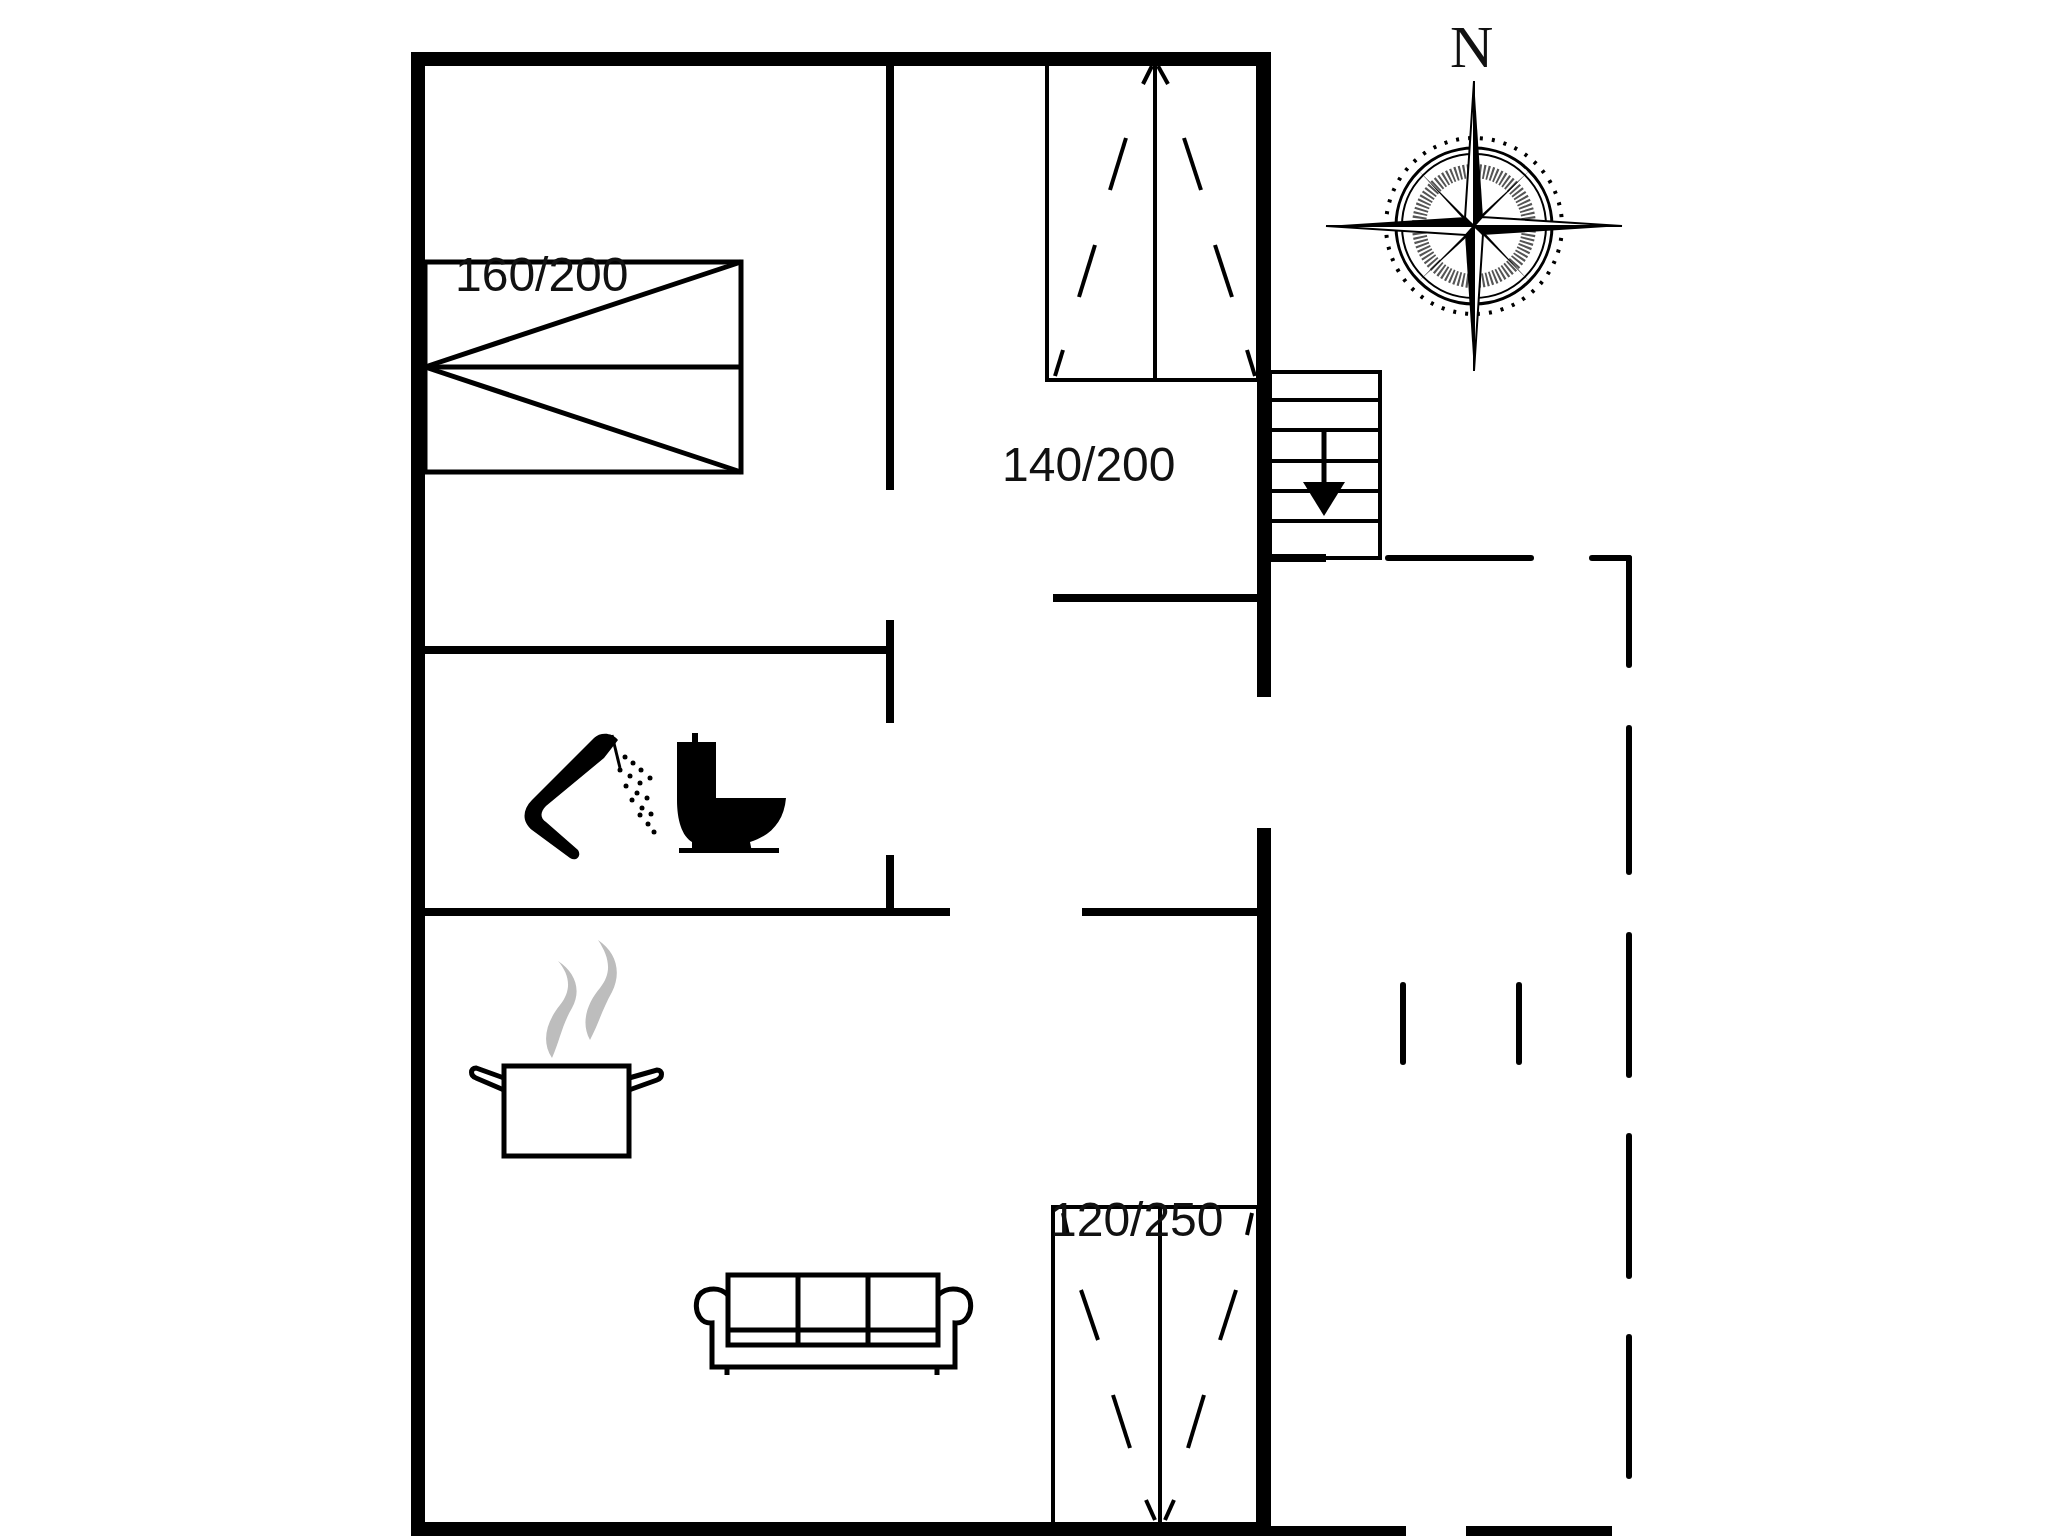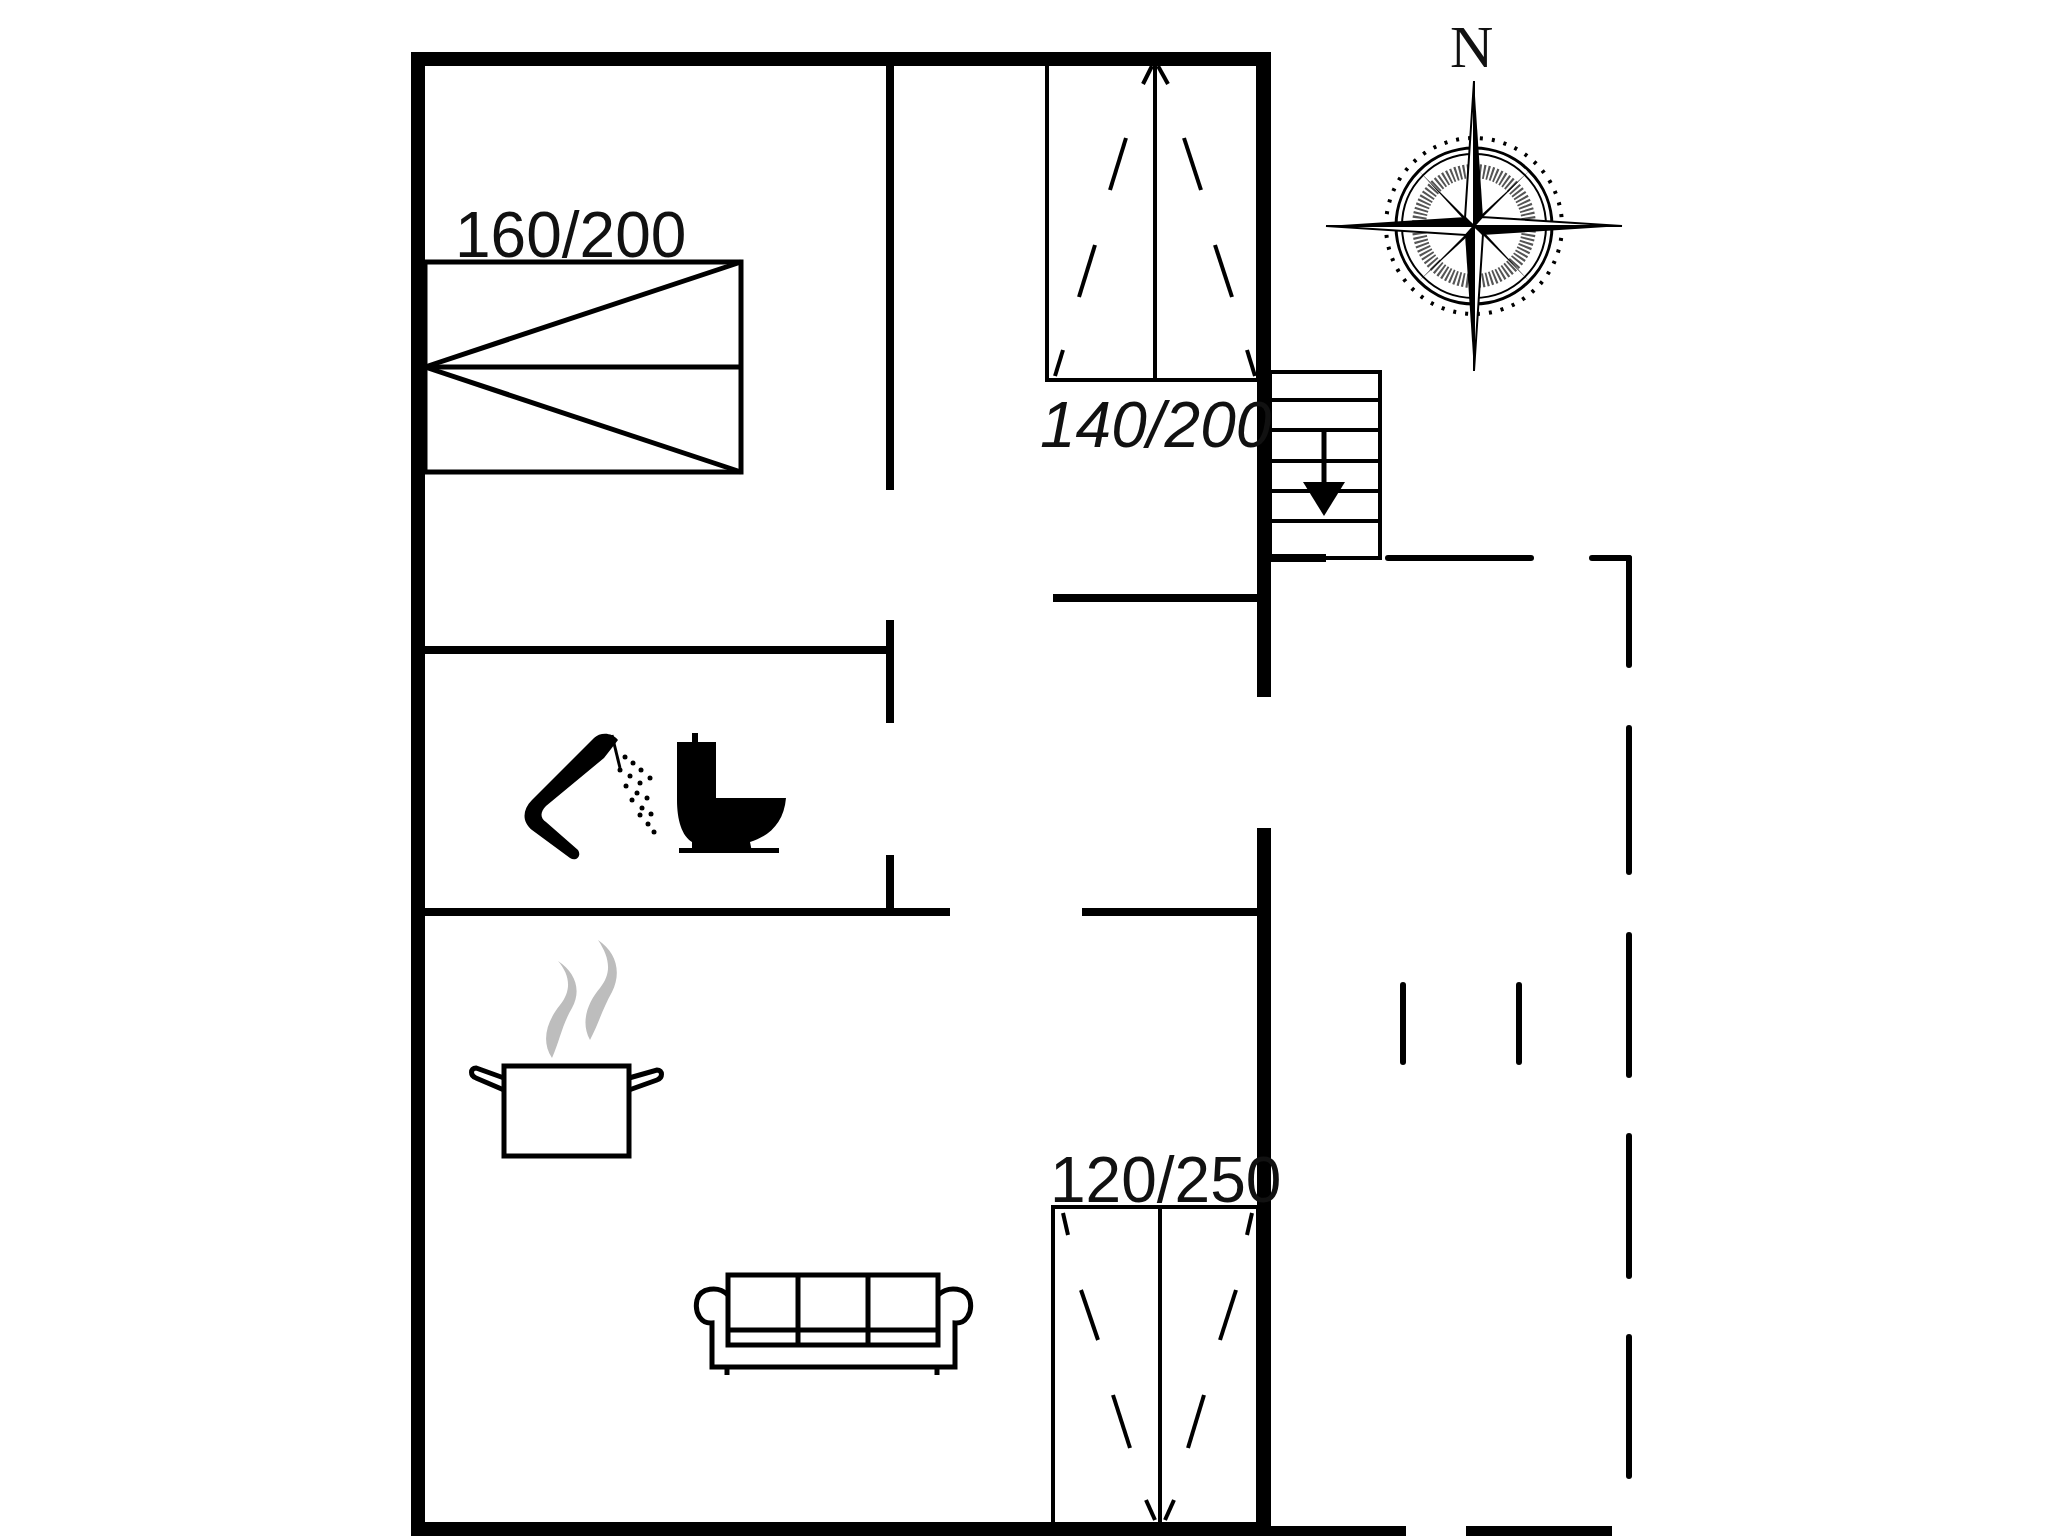--- a/index.html
+++ b/index.html
@@ -4,21 +4,21 @@
 <style>
   html, body { margin: 0; padding: 0; background: #ffffff; }
   body { width: 2048px; height: 1536px; overflow: hidden; position: relative; font-family: "Liberation Sans", sans-serif; }
   #plan { position: absolute; left: 0; top: 0; width: 2048px; height: 1536px; }
   .wall { fill: #000000; }
   .thin { stroke: #000; stroke-width: 4; fill: none; }
   .med { stroke: #000; stroke-width: 5; fill: none; }
   .dash { stroke: #000; stroke-width: 6; stroke-linecap: round; }
   .label {
     position: absolute; font-family: "Liberation Sans", sans-serif;
-    font-size: 64px; color: #111; line-height: 1; white-space: nowrap; letter-spacing: 0px;
+    font-size: 48px; color: #111; line-height: 1; white-space: nowrap; letter-spacing: 0px; margin-top: 48px;
   }
   .compass-n {
     position: absolute; font-family: "Liberation Serif", serif; font-size: 60px; color: #111; line-height: 1;
   }
 </style>
 </head>
 <body>
 
 <svg id="plan" viewBox="0 0 2048 1536" xmlns="http://www.w3.org/2000/svg">
 
@@ -170,15 +170,15 @@
     <polygon points="0,145 -9,8 0,0" fill="#000"></polygon>
     <polygon points="0,145 9,8 0,0" fill="#fff" stroke="#000" stroke-width="2"></polygon>
     <polygon points="-148,0 -8,-9 0,0" fill="#000"></polygon>
     <polygon points="-148,0 -8,9 0,0" fill="#fff" stroke="#000" stroke-width="2"></polygon>
     <polygon points="148,0 8,9 0,0" fill="#000"></polygon>
     <polygon points="148,0 8,-9 0,0" fill="#fff" stroke="#000" stroke-width="2"></polygon>
   </g>
 </svg>
 
 <div class="label" style="left:455px; top:203px;">160/200</div>
-<div class="label" style="left:1040px; top:393px;font-style:italic;">140/200</div>
+<div class="label" style="left:1002px; top:393px;">140/200</div>
 <div class="label" style="left:1050px; top:1148px;">120/250</div>
 <div class="compass-n" style="left:1450px; top:17px;">N</div>
 
 </body></html>

